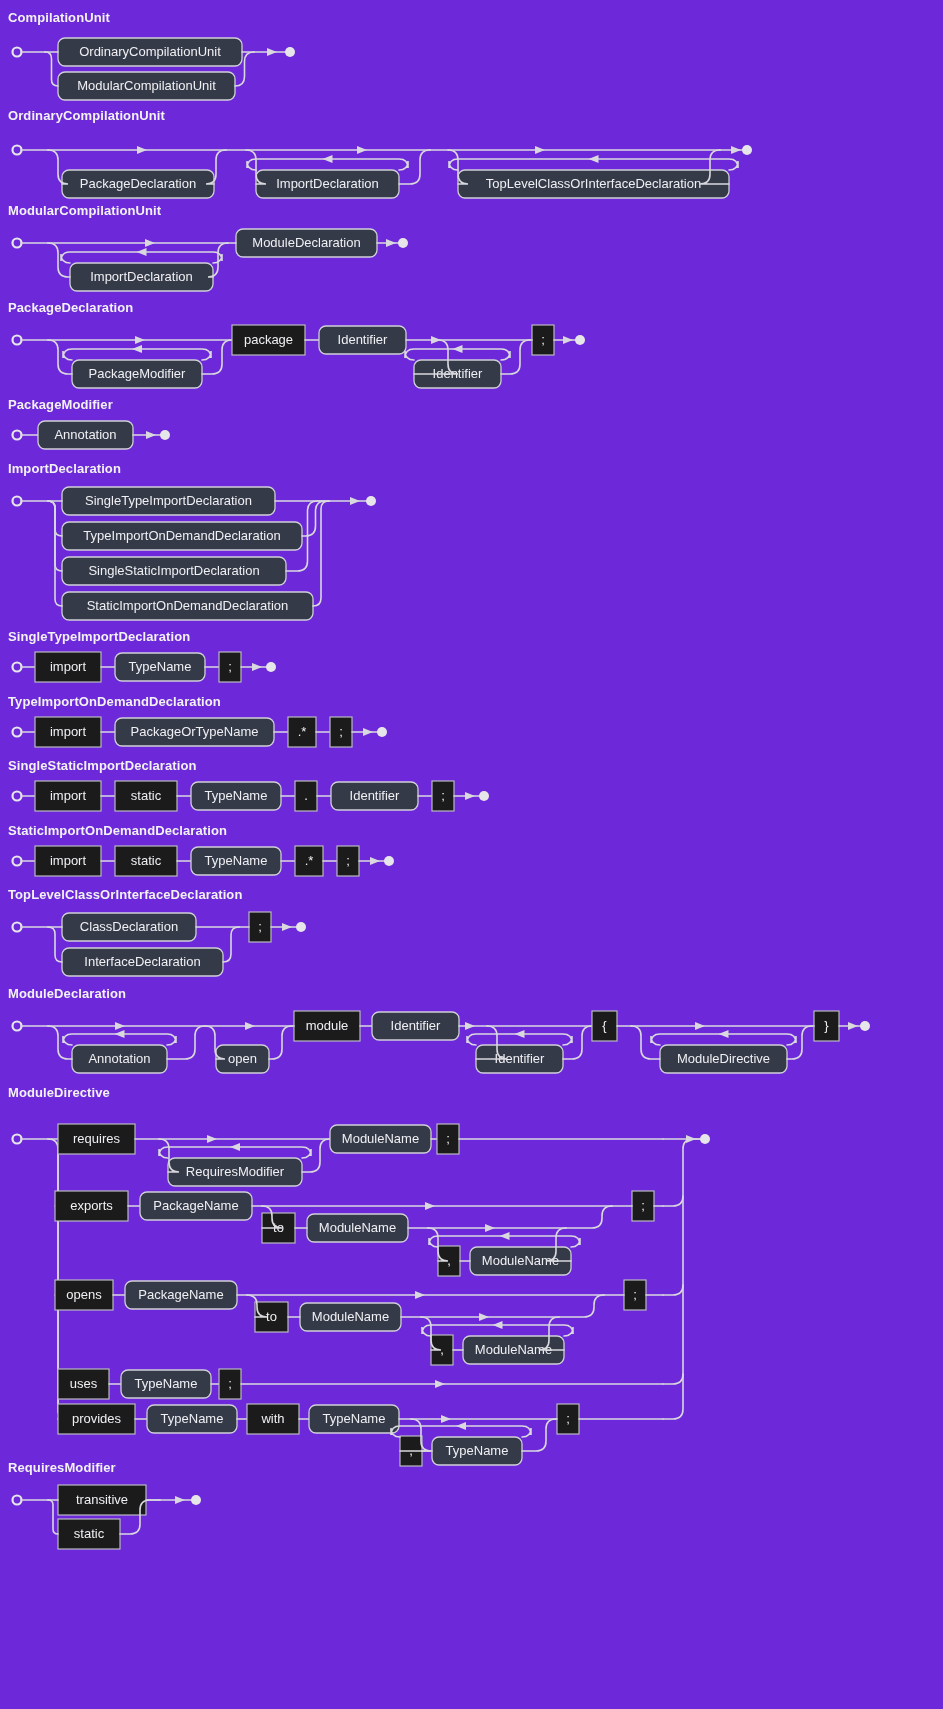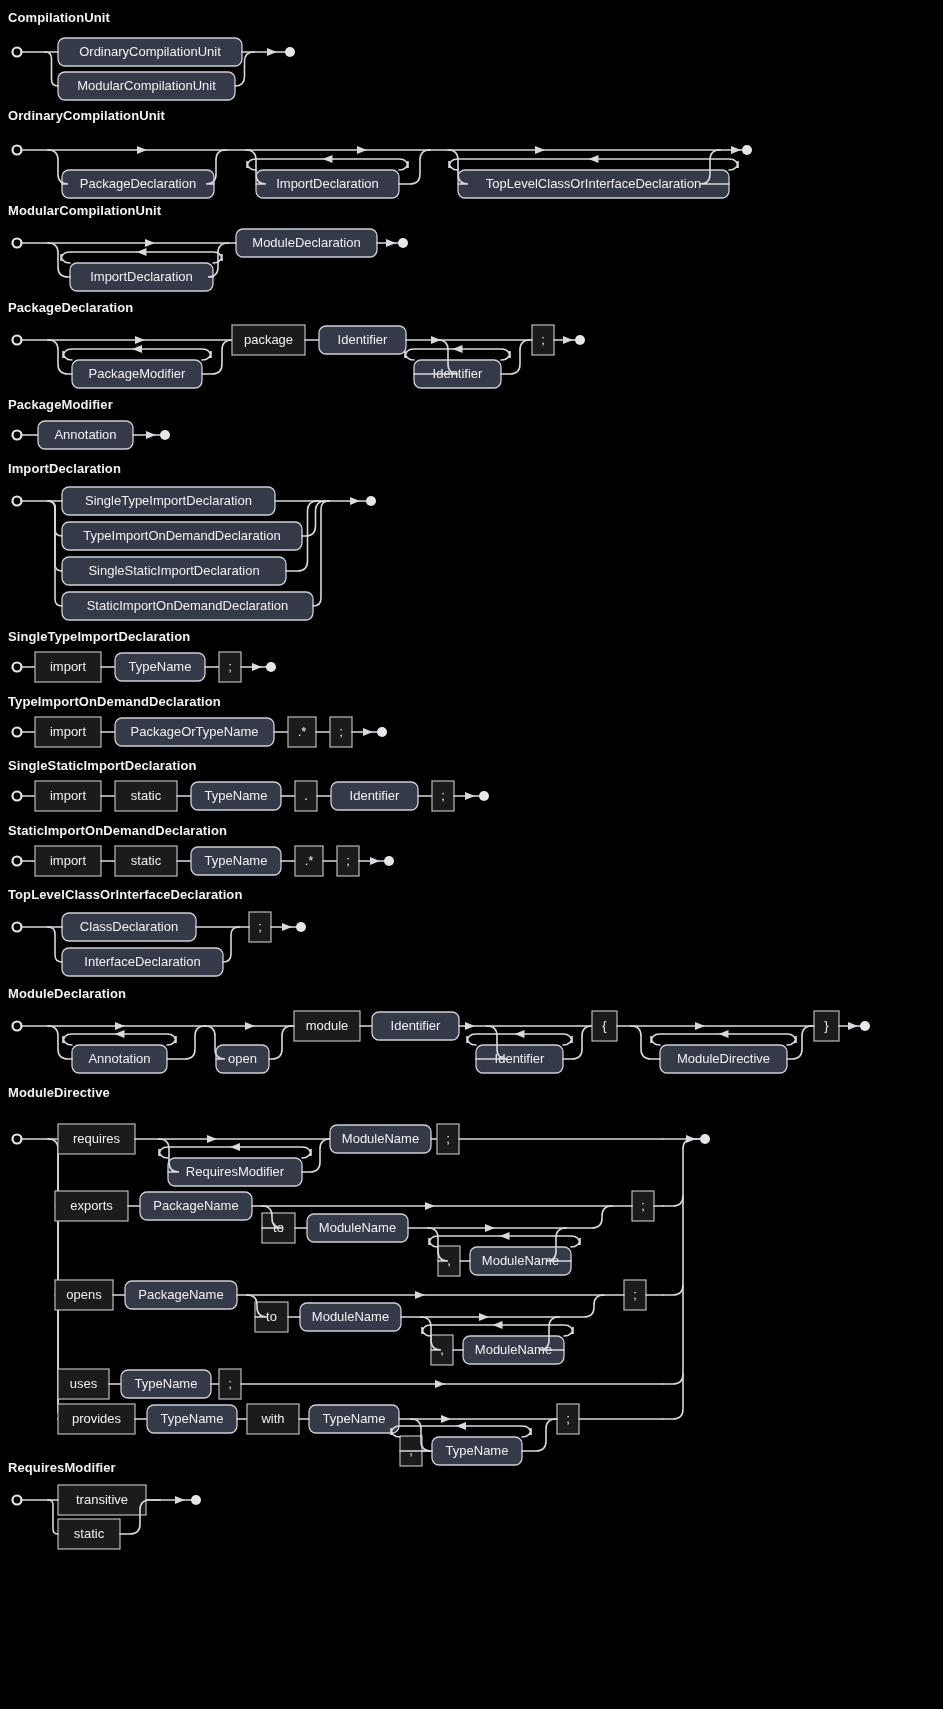--- a/index.html
+++ b/index.html
@@ -2,21 +2,21 @@
 <html><head>
 <meta charset="utf-8">
 <style>
   html,body{margin:0;padding:0;background:#1b1b1b;}
   body{
     width:943px;
     font-family:"Liberation Sans", sans-serif;
     color:#e9e9ee;
     -webkit-font-smoothing:antialiased;
   }
-  #page{position:relative;width:943px;height:1709px;overflow:hidden;background:#000000;}
+  #page{position:relative;width:943px;height:1709px;overflow:hidden;background:#6d28d9;}
   .rule{position:absolute;left:0;width:943px;}
   .rule-title{
     font-size:13px;
     font-weight:bold;
     color:#f2f2f5;
     letter-spacing:.1px;
     margin-left:8px;
     line-height:16px;
     white-space:nowrap;
   }

